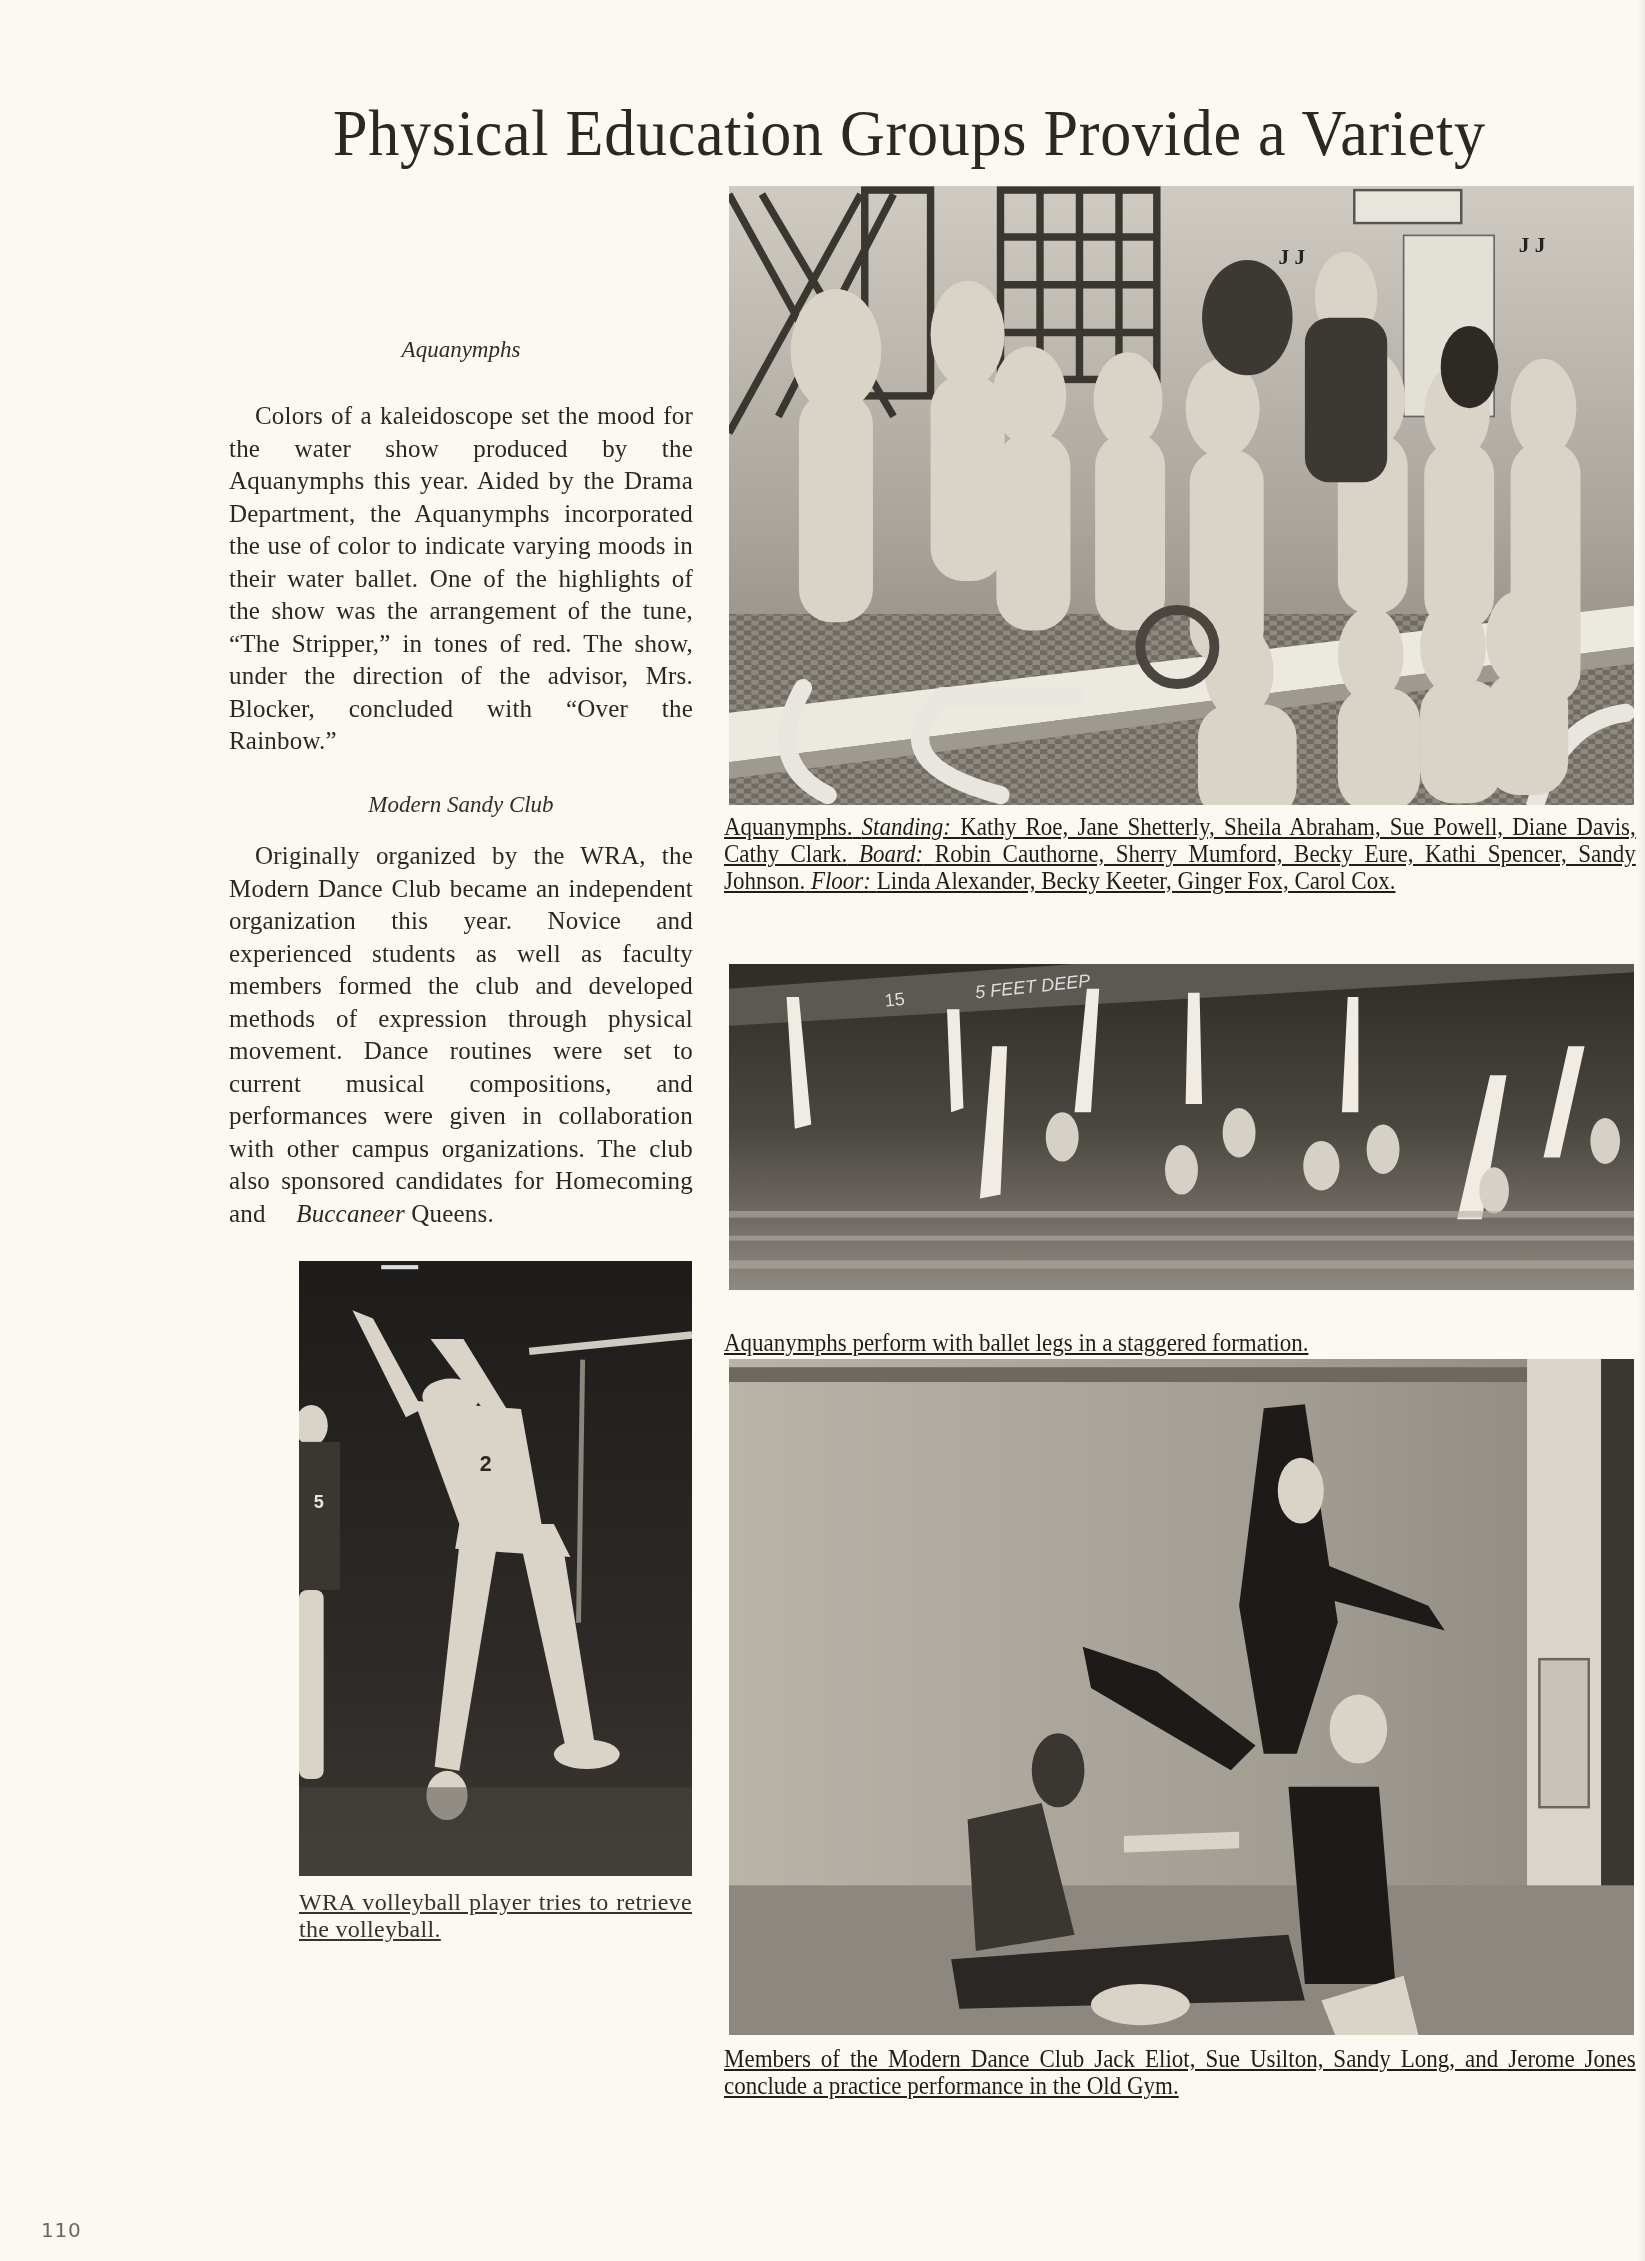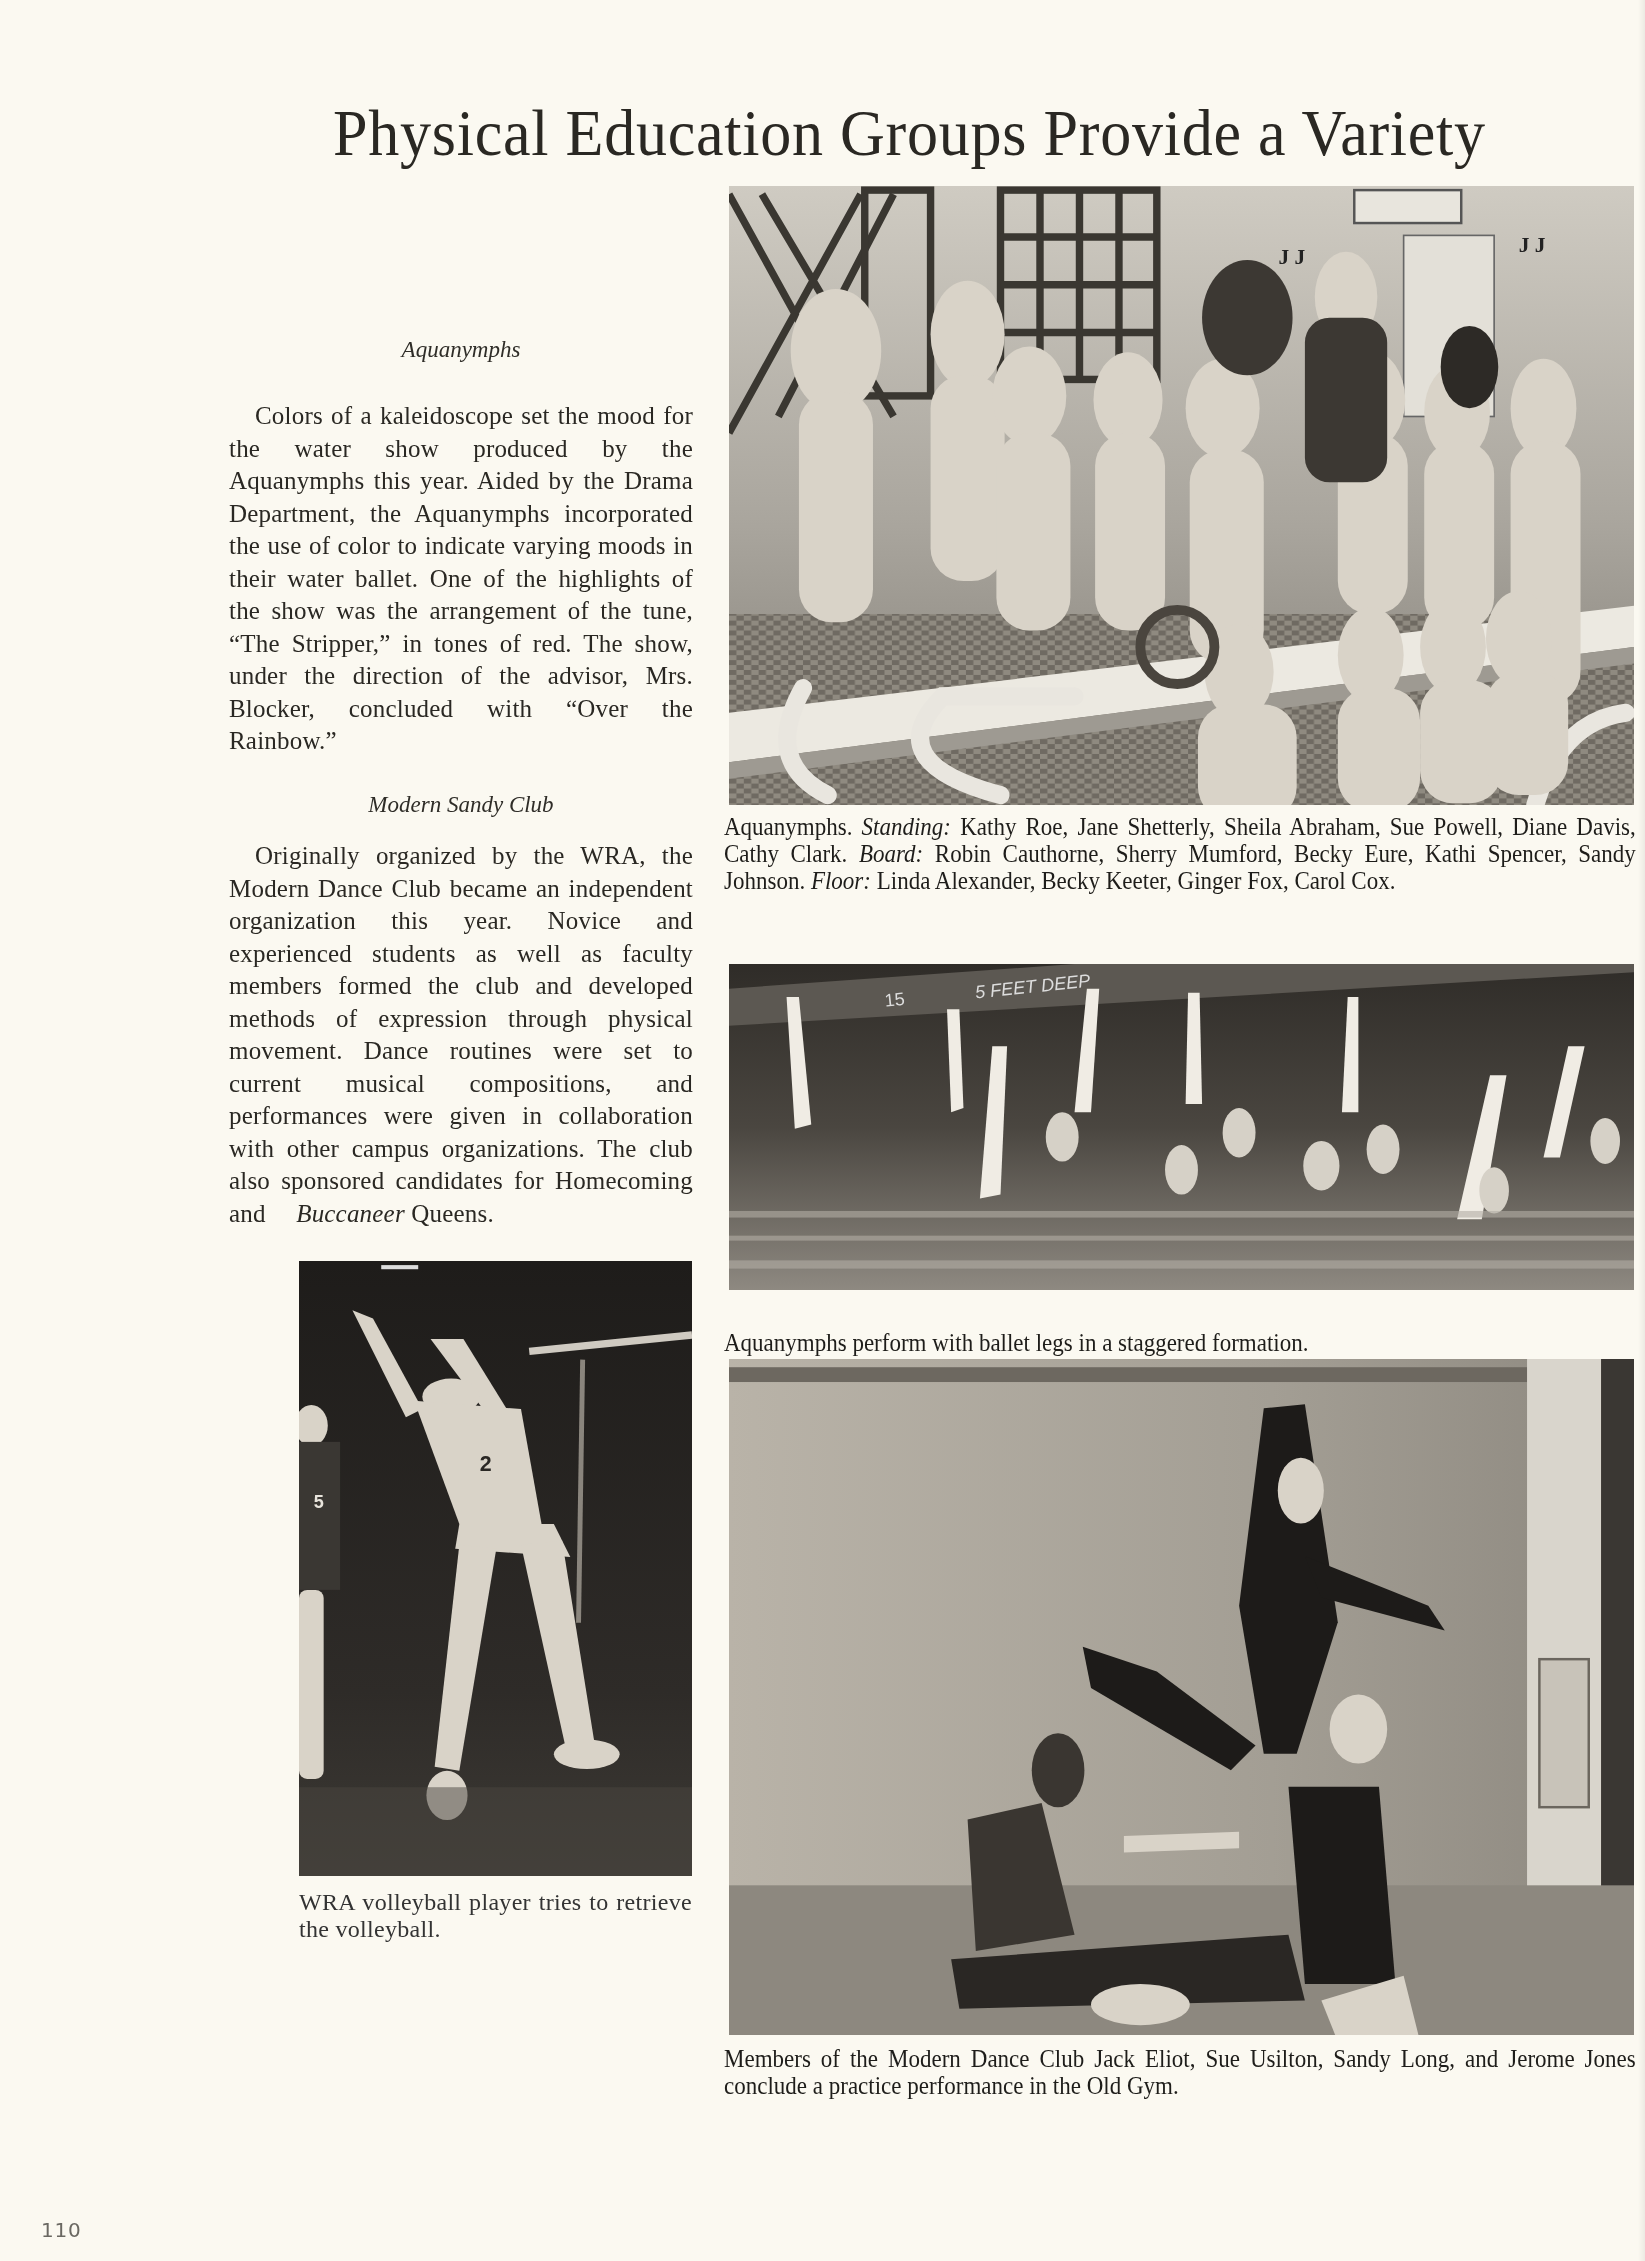--- a/index.html
+++ b/index.html
@@ -55,20 +55,21 @@
     }
     .body-copy i { font-style: italic; margin-left: 24px; }
 
     
     .caption {
       font-size: 25px;
       line-height: 27px;
       color: #1e1d1a;
       text-align: justify;
       letter-spacing: 0px;
+      text-decoration: underline;
     }
     .caption-narrow {
       transform: scaleX(0.92);
       transform-origin: left top;
     }
     .caption i { font-style: italic; }
 
     
     .photo {
       overflow: hidden;

